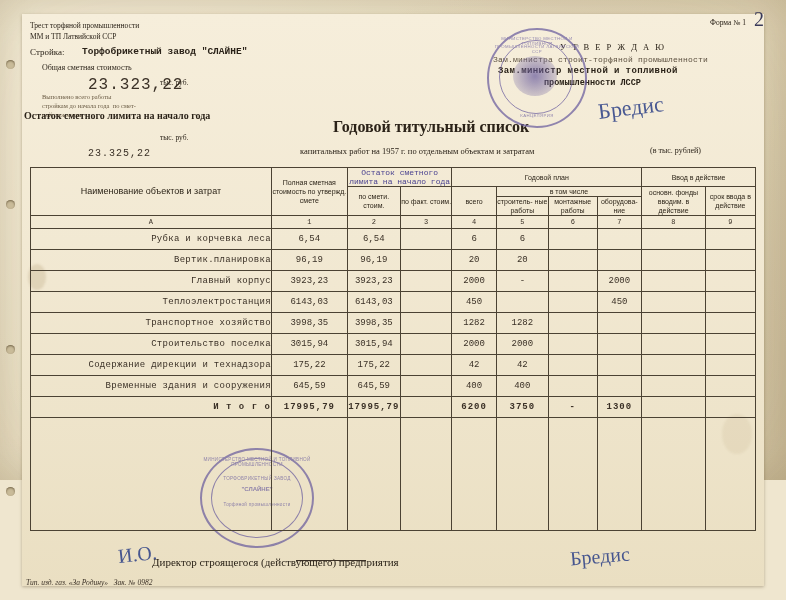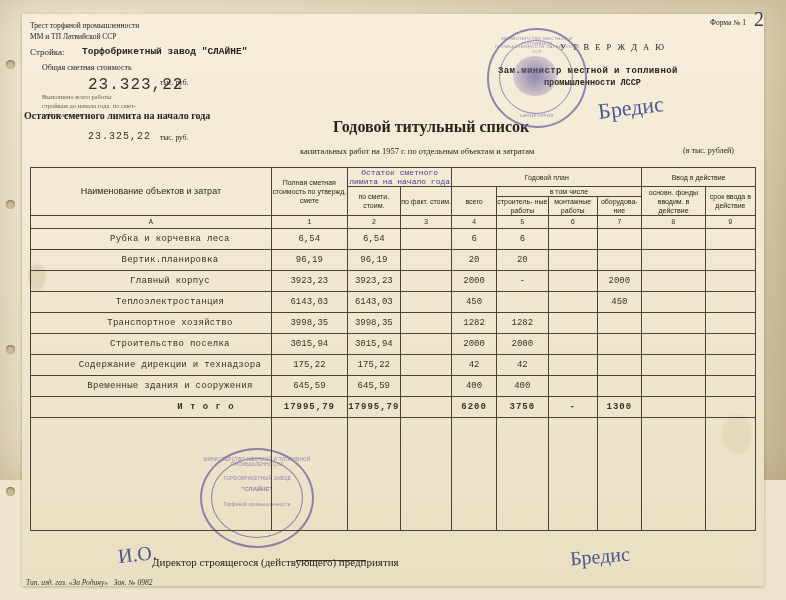--- a/index.html
+++ b/index.html
@@ -41,38 +41,38 @@
 
   
   #trust{left:30px;top:20px;font-size:7.5px;line-height:11px;}
   #build-lbl{left:30px;top:47px;font-size:9px;}
   #build-val{left:82px;top:46px;font-size:9.5px;}
   #oss-lbl{left:42px;top:63px;font-size:8px;}
   #oss-val{left:88px;top:76px;font-size:16px;letter-spacing:1px;}
   #oss-un{left:160px;top:78px;font-size:7.5px;}
   #vyp-lbl{left:42px;top:92px;font-size:6.5px;line-height:9px;color:#6a5b44;}
   #ost-lbl{left:24px;top:110px;font-size:10px;font-weight:bold;}
-  #ost-val{left:88px;top:131px;font-size:10px;letter-spacing:1px;}
+  #ost-val{left:88px;top:148px;font-size:10px;letter-spacing:1px;}
   #ost-un{left:160px;top:133px;font-size:7.5px;}
   #forma{right:40px;top:18px;font-size:7.5px;}
   #forma-num{right:22px;top:8px;font-size:20px;font-family:"Liberation Serif",serif;color:#3a3a5a;}
 
   
   #appr{left:560px;top:42px;font-size:8.5px;letter-spacing:2px;}
   #appr2{left:493px;top:55px;font-size:8px;color:#5d5140;}
   #appr3{left:498px;top:66px;font-size:9px;font-weight:bold;letter-spacing:.4px;}
   #appr4{left:544px;top:78px;font-size:8.5px;font-weight:bold;}
   #appr-date{left:500px;top:93px;font-size:8.5px;}
   #appr-sig{left:598px;top:95px;font-size:22px;font-family:"Liberation Serif",serif;
     color:#2b3f86;transform:rotate(-7deg);opacity:.85;}
 
   
   #title{left:333px;top:118px;font-size:16px;font-weight:bold;font-family:"Liberation Serif",serif;}
   #subtitle{left:300px;top:146px;font-size:8.5px;}
-  #subtitle-r{left:650px;top:146px;font-size:8px;margin-left:33px;}
+  #subtitle-r{left:650px;top:146px;font-size:8px;}
 
   
   .stamp{position:absolute;border:2px solid #6a5d9e;border-radius:50%;
     color:#6a5d9e;opacity:.72;pointer-events:none;}
   #stamp1{left:487px;top:28px;width:96px;height:96px;}
   #stamp1 .inner{position:absolute;left:10px;top:10px;width:72px;height:72px;border:1px solid #6a5d9e;border-radius:50%;}
   #stamp1 .core{position:absolute;left:24px;top:26px;width:44px;height:40px;border-radius:50%;
     background:radial-gradient(circle,#6a5d9e 0%,rgba(106,93,158,.45) 60%,rgba(106,93,158,.1) 100%);}
   #stamp1 .ct{position:absolute;width:96px;text-align:center;font-size:4.3px;letter-spacing:.4px;}
   #stamp2{left:200px;top:448px;width:110px;height:96px;border-radius:50%;}
@@ -83,21 +83,21 @@
   
   #tbl{position:absolute;left:30px;top:167px;width:726px;}
   table{border-collapse:collapse;width:726px;font-family:"Liberation Mono",monospace;}
   th,td{border:1px solid #4b4233;padding:0;}
   thead th{font-weight:normal;font-size:7px;line-height:9px;color:#2d2519;
     font-family:"Liberation Sans",sans-serif;text-align:center;vertical-align:middle;}
   .hname{font-size:9px;}
   .hblue{color:#4a4290;font-family:"Liberation Mono",monospace;font-size:8px;}
   .numrow td{font-size:7px;text-align:center;color:#3a3026;height:12px;}
   tbody td{height:20px;font-size:9px;color:#3a3026;}
-  td.name{padding-left:38px;text-align:center;letter-spacing:.3px;}
+  td.name{padding-left:38px;text-align:right;letter-spacing:.3px;}
   td.num{text-align:center;}
   .total td{font-weight:bold;letter-spacing:1px;}
 
   
   #foot1{left:30px;top:528px;font-size:9px;}
   #foot1 .v{font-family:"Liberation Mono",monospace;}
   #foot2{left:152px;top:556px;font-size:11px;}
   #foot-sig1{left:118px;top:543px;font-size:20px;font-family:"Liberation Serif",serif;
     color:#2b3f86;transform:rotate(-6deg);opacity:.85;}
   #foot-sig2{left:570px;top:545px;font-size:20px;font-family:"Liberation Serif",serif;
@@ -131,20 +131,21 @@
 стройкам до начала года  по смет-
 ной стоимости</div>
   <div class="txt pr" id="ost-lbl">Остаток сметного лимита на начало года</div>
   <div class="txt tw" id="ost-val">23.325,22</div>
   <div class="txt pr" id="ost-un">тыс. руб.</div>
 
   <div class="txt pr" id="forma">Форма № 1</div>
   <div class="txt" id="forma-num">2</div>
 
   <div class="txt pr" id="appr">У Т В Е Р Ж Д А Ю</div>
+  <div class="txt tw small" id="appr2">Зам.министра строит-торфяной промышленности</div>
   <div class="txt tw-b" id="appr3">Зам.министр местной и топливной</div>
   <div class="txt tw-b" id="appr4">промышленности ЛССР</div>
   <div class="txt" id="appr-sig">Бредис</div>
 
   <div class="txt" id="title">Годовой титульный список</div>
   <div class="txt pr" id="subtitle">капитальных работ на 1957 г. по отдельным объектам и затратам</div>
   <div class="txt pr" id="subtitle-r">(в тыс. рублей)</div>
 
   <div class="stamp" id="stamp1">
     <div class="inner"></div>

